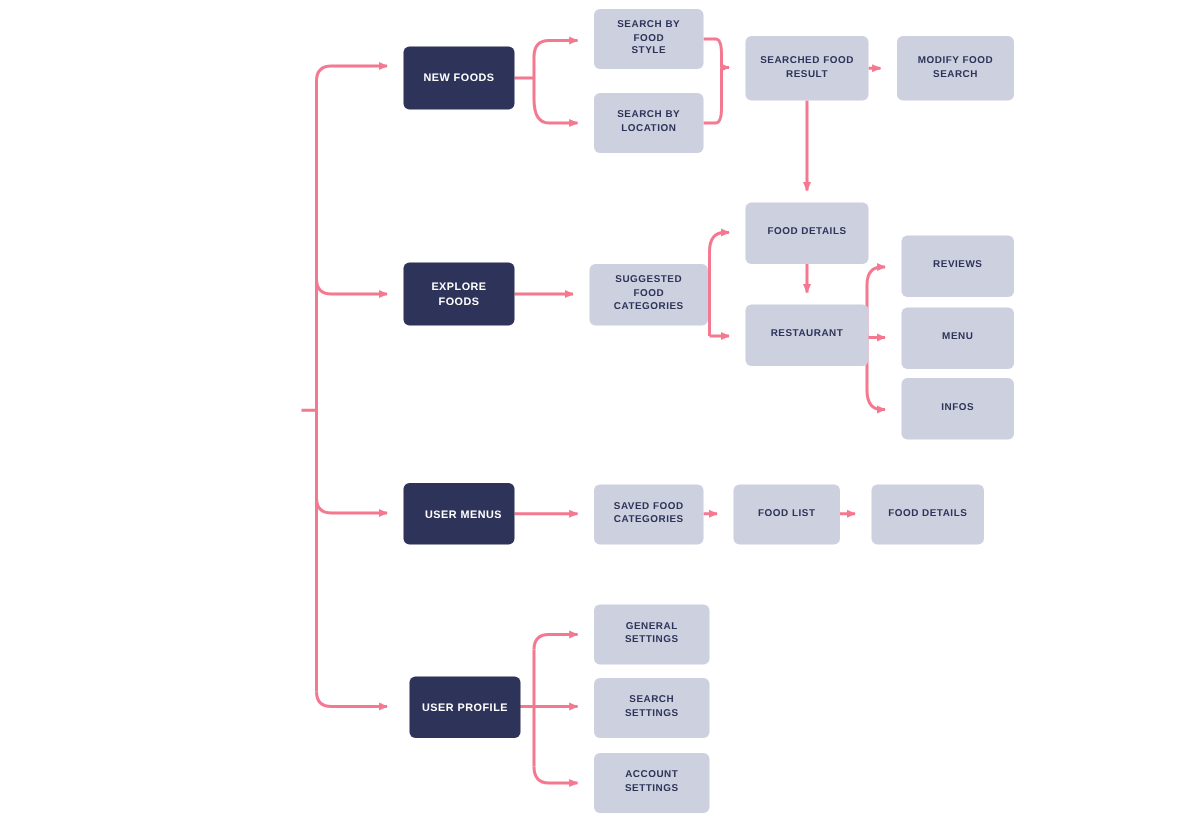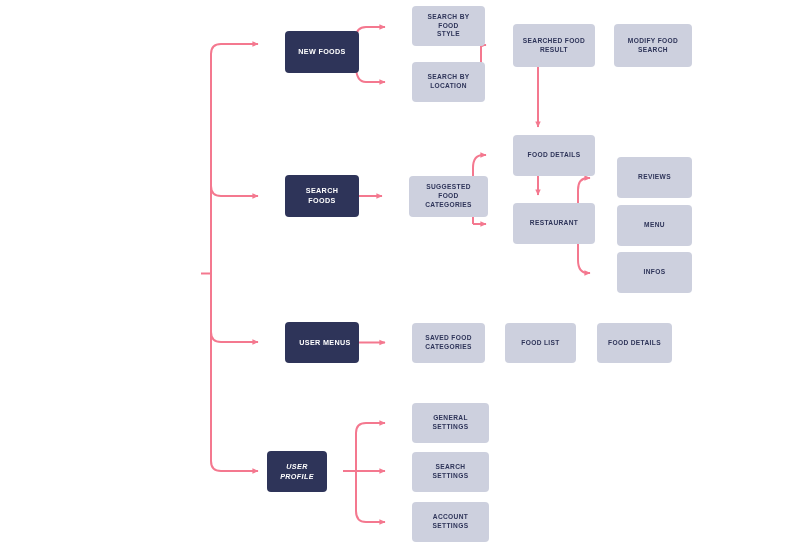--- a/index.html
+++ b/index.html
@@ -33,21 +33,20 @@
     box-sizing: border-box;
     display: flex;
     align-items: center;
     justify-content: center;
     text-align: center;
     border-radius: 4px;
     padding: 2px 6px;
     line-height: 1.35;
     letter-spacing: 0.35px;
     z-index: 2;
-    margin-left: 16px;
   }
   .node-label {
     display: block;
     white-space: pre-line;
   }
   .node.primary {
     background: #2e3459;
     color: #ffffff;
     font-size: 7.2px;
     font-weight: 700;
@@ -150,21 +149,21 @@
     <span class="node-label">SEARCHED FOOD
 RESULT</span>
   </div>
 
   <div class="node secondary" style="left:598px; top:24px; width:78px; height:43px;">
     <span class="node-label">MODIFY FOOD
 SEARCH</span>
   </div>
 
   <div class="node primary" style="left:269px; top:175px; width:74px; height:42px;">
-    <span class="node-label">SEARCH FOODS</span>
+    <span class="node-label">EXPLORE FOODS</span>
   </div>
 
   <div class="node secondary" style="left:393px; top:176px; width:79px; height:41px;">
     <span class="node-label">SUGGESTED FOOD
 CATEGORIES</span>
   </div>
 
   <div class="node secondary" style="left:497px; top:135px; width:82px; height:41px;">
     <span class="node-label">FOOD DETAILS</span>
   </div>
@@ -195,21 +194,21 @@
   </div>
 
   <div class="node secondary" style="left:489px; top:323px; width:71px; height:40px;">
     <span class="node-label">FOOD LIST</span>
   </div>
 
   <div class="node secondary" style="left:581px; top:323px; width:75px; height:40px;">
     <span class="node-label">FOOD DETAILS</span>
   </div>
 
-  <div class="node primary" style="left:251px; top:451px; width:60px; height:41px;font-style:italic;">
+  <div class="node primary" style="left:273px; top:451px; width:74px; height:41px;">
     <span class="node-label">USER PROFILE</span>
   </div>
 
   <div class="node secondary" style="left:396px; top:403px; width:77px; height:40px;">
     <span class="node-label">GENERAL SETTINGS</span>
   </div>
 
   <div class="node secondary" style="left:396px; top:452px; width:77px; height:40px;">
     <span class="node-label">SEARCH SETTINGS</span>
   </div>

